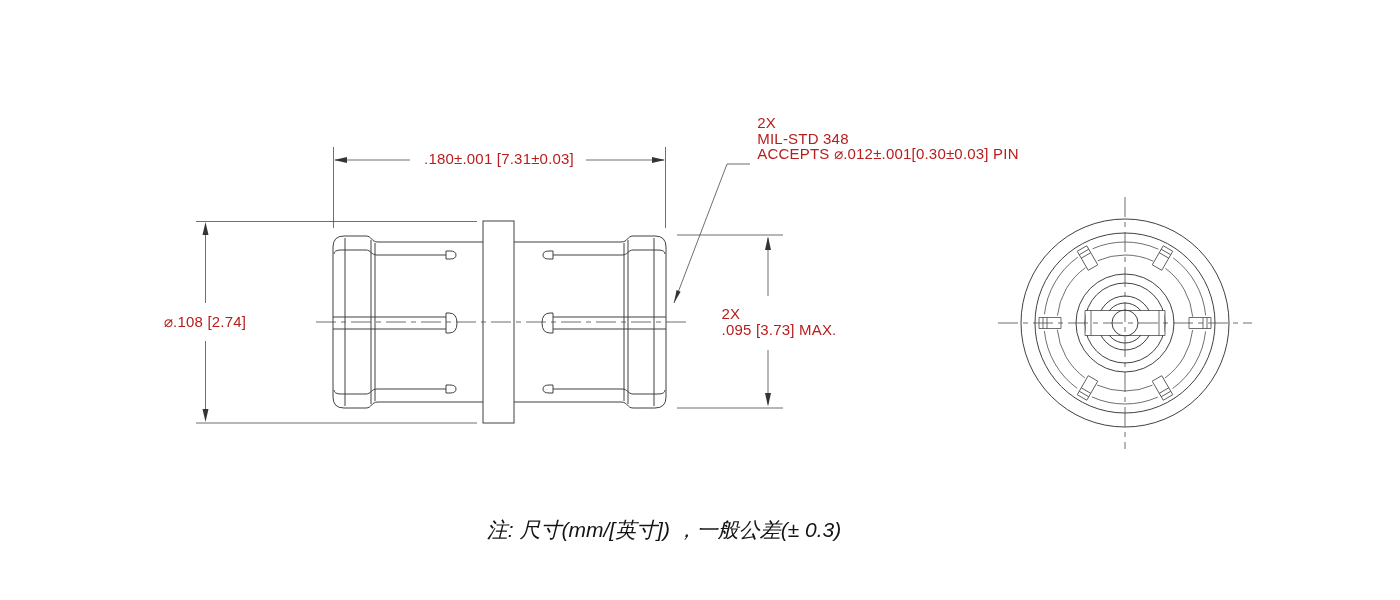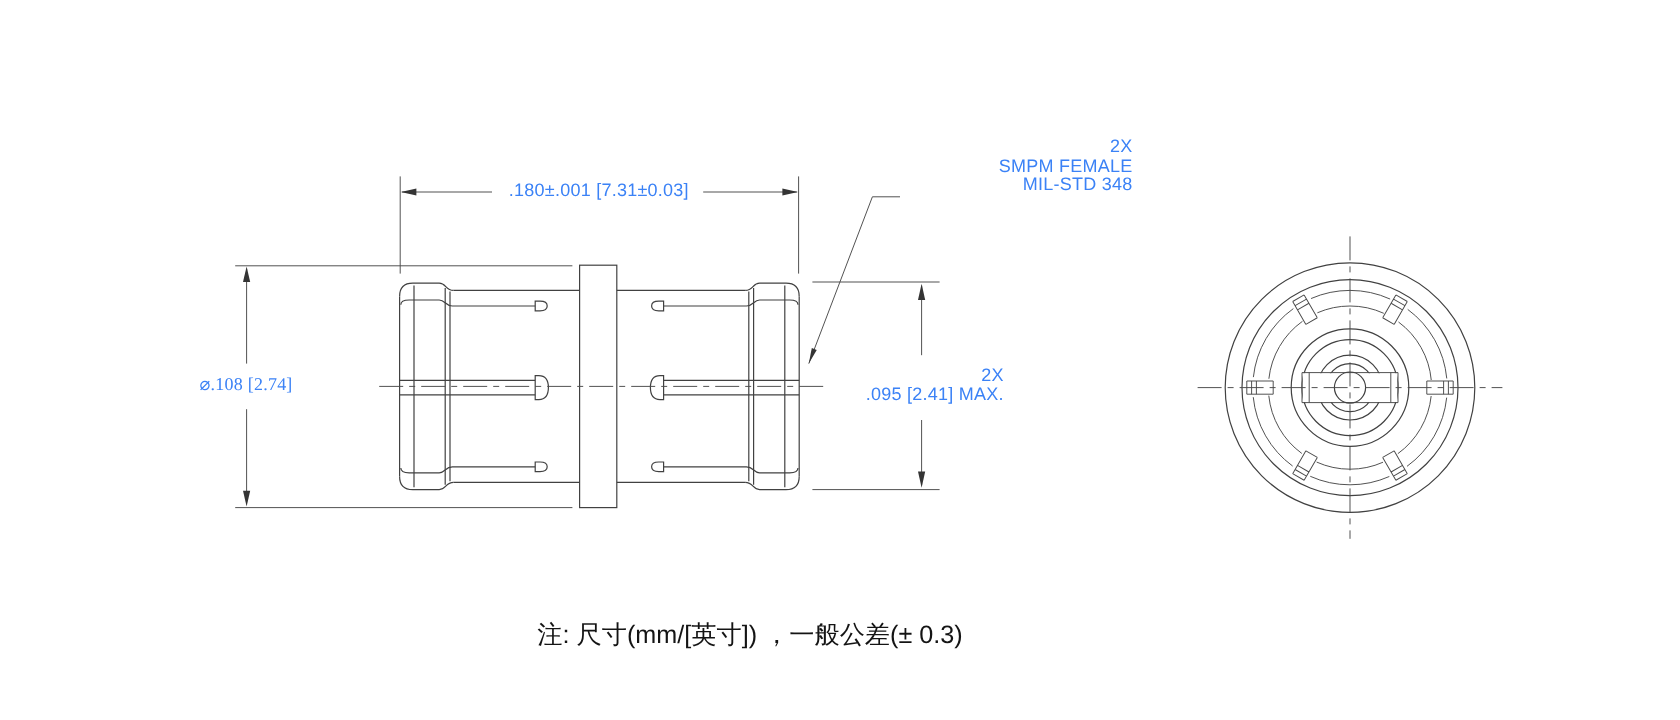--- a/index.html
+++ b/index.html
@@ -7,22 +7,22 @@
     position:relative;width:1400px;height:600px;background:#ffffff;overflow:hidden;
     font-family:"Liberation Sans","DejaVu Sans",sans-serif;
   }
   svg{position:absolute;left:0;top:0;}
   .ln{stroke:#414141;stroke-width:1;fill:none;}
   .thin{stroke:#4a4a4a;stroke-width:0.8;fill:none;}
   .cl{stroke:#4a4a4a;stroke-width:0.8;fill:none;stroke-dasharray:20 5 5 5;}
   .ar{fill:#343434;stroke:none;}
   .wh{fill:#ffffff;stroke:none;}
   .cadtext{
-    position:absolute;color:#3b82f6;font-size:15px;line-height:15.5px;
-    white-space:nowrap;text-align:right;letter-spacing:0.2px;
+    position:absolute;color:#b91c1c;font-size:15px;line-height:15.5px;
+    white-space:nowrap;text-align:left;letter-spacing:0.2px;
   }
   .ctr{transform:translate(-50%,-50%);}
   .ctrx{transform:translateX(-50%);}
   .note{
     position:absolute;color:#141414;font-size:21px;line-height:24px;
     white-space:nowrap;text-align:center;transform:translate(-50%,-50%);
   }
 </style>
 </head>
 <body>
@@ -116,29 +116,29 @@
       <path class="thin" d="M1085 310.5 H1165 M1085 335.5 H1165 M1085 310.5 V335.5 M1165 310.5 V335.5 M1091 310.5 V335.5 M1159 310.5 V335.5"></path>
       <circle class="ln" cx="1125" cy="323" r="13"></circle>
 
       <path class="cl" d="M998 323 H1252"></path>
       <path class="cl" d="M1125 197 V449"></path>
     </g>
   </svg>
 
   <div class="cadtext ctr" style="left:499px;top:159px;">.180±.001 [7.31±0.03]</div>
 
-  <div class="cadtext ctr" style="left:205px;top:322px;font-family:Liberation Serif, serif;">⌀.108 [2.74]</div>
+  <div class="cadtext ctr" style="left:205px;top:322px;">⌀.108 [2.74]</div>
 
   <div class="cadtext ctr" style="left:779px;top:321px;">
     <div>2X</div>
-    <div>.095 [2.41]  MAX.</div>
+    <div>.095 [3.73]  MAX.</div>
   </div>
 
   <div class="cadtext ctrx" style="left:888px;top:115px;">
     <div>2X</div>
-    <div>SMPM FEMALE</div>
     <div>MIL-STD 348</div>
+    <div>ACCEPTS ⌀.012±.001[0.30±0.03] PIN</div>
   </div>
 
-  <div class="note" style="left:625px;top:530px;">注: 尺寸(mm/[英寸]) ，一般公差(± 0.3)</div>
+  <div class="note" style="left:664px;top:530px;font-style:italic;">注: 尺寸(mm/[英寸]) ，一般公差(± 0.3)</div>
 
 
 </div>
 
 </body></html>

